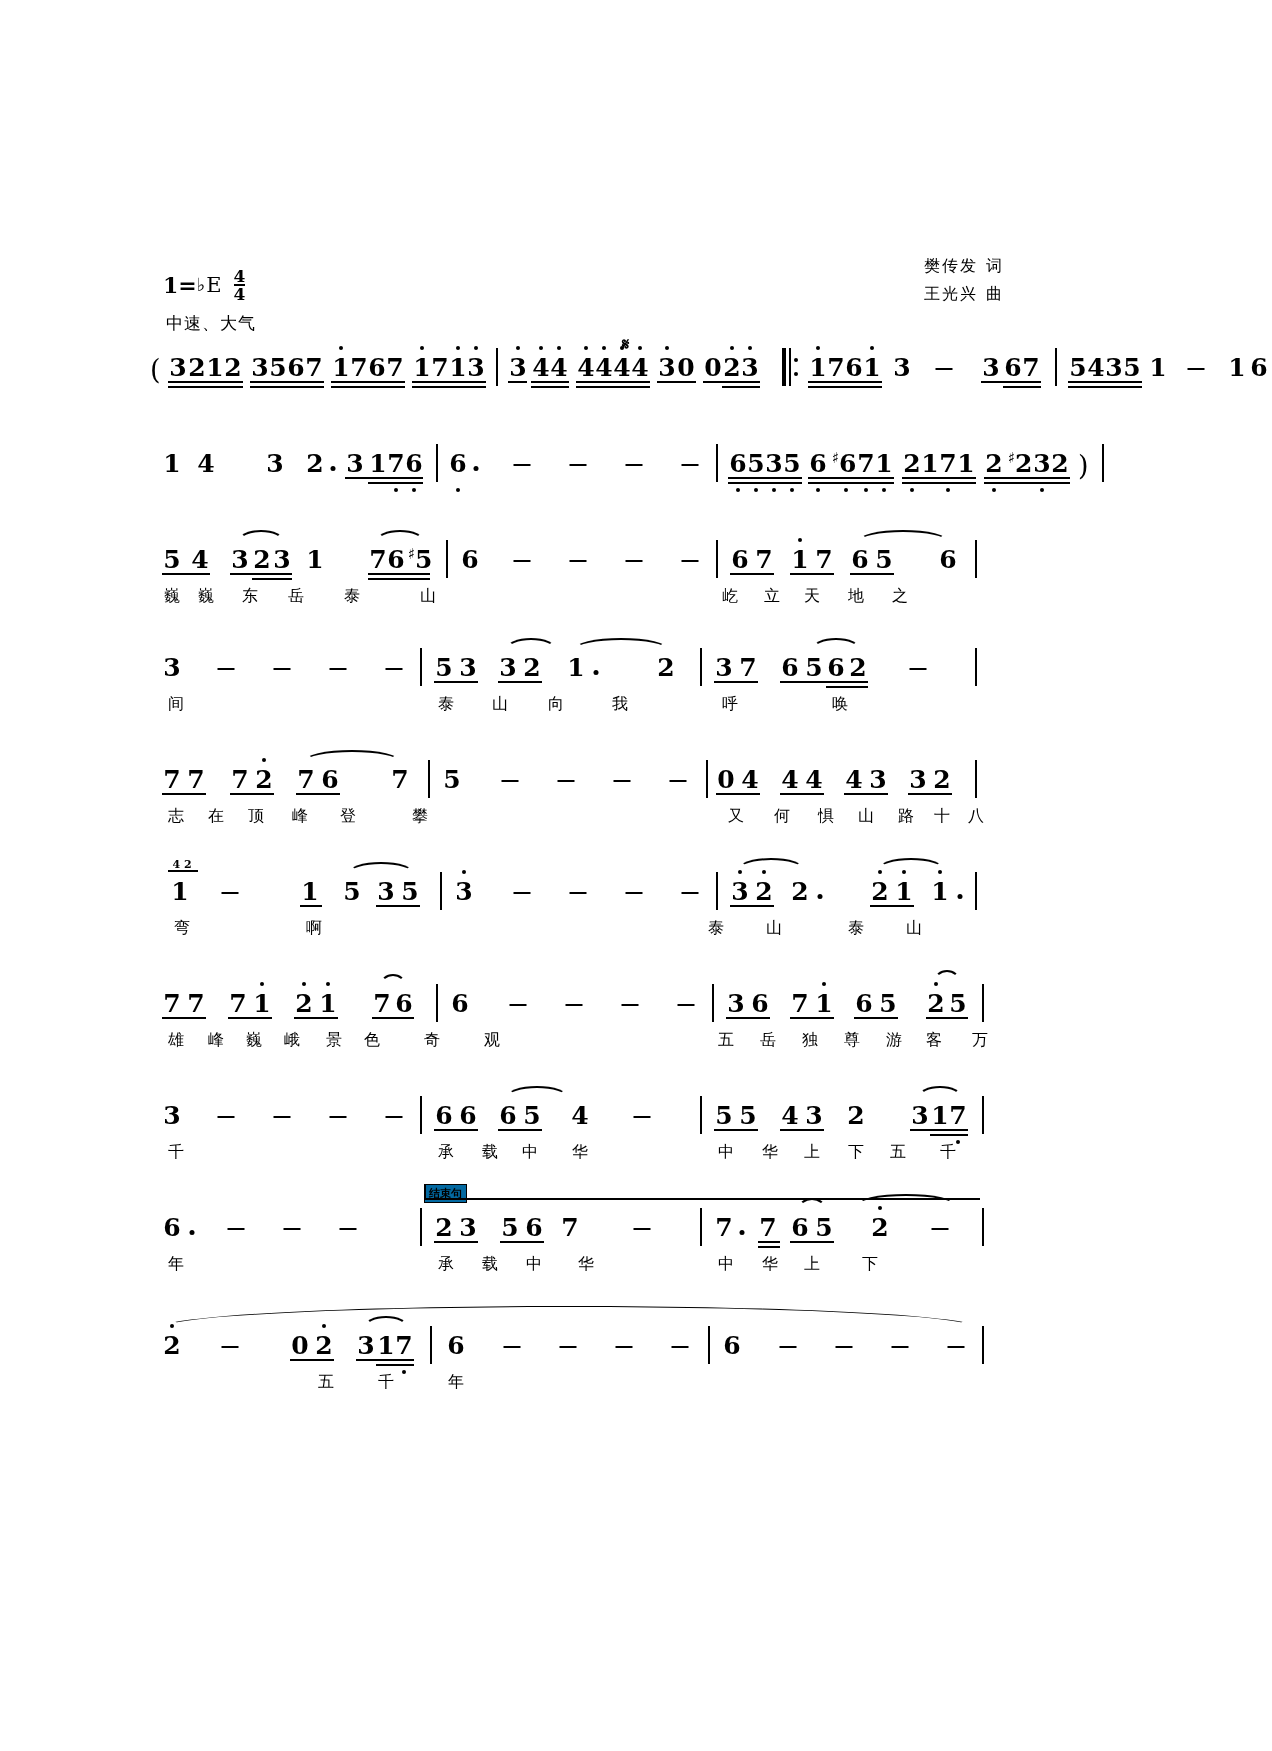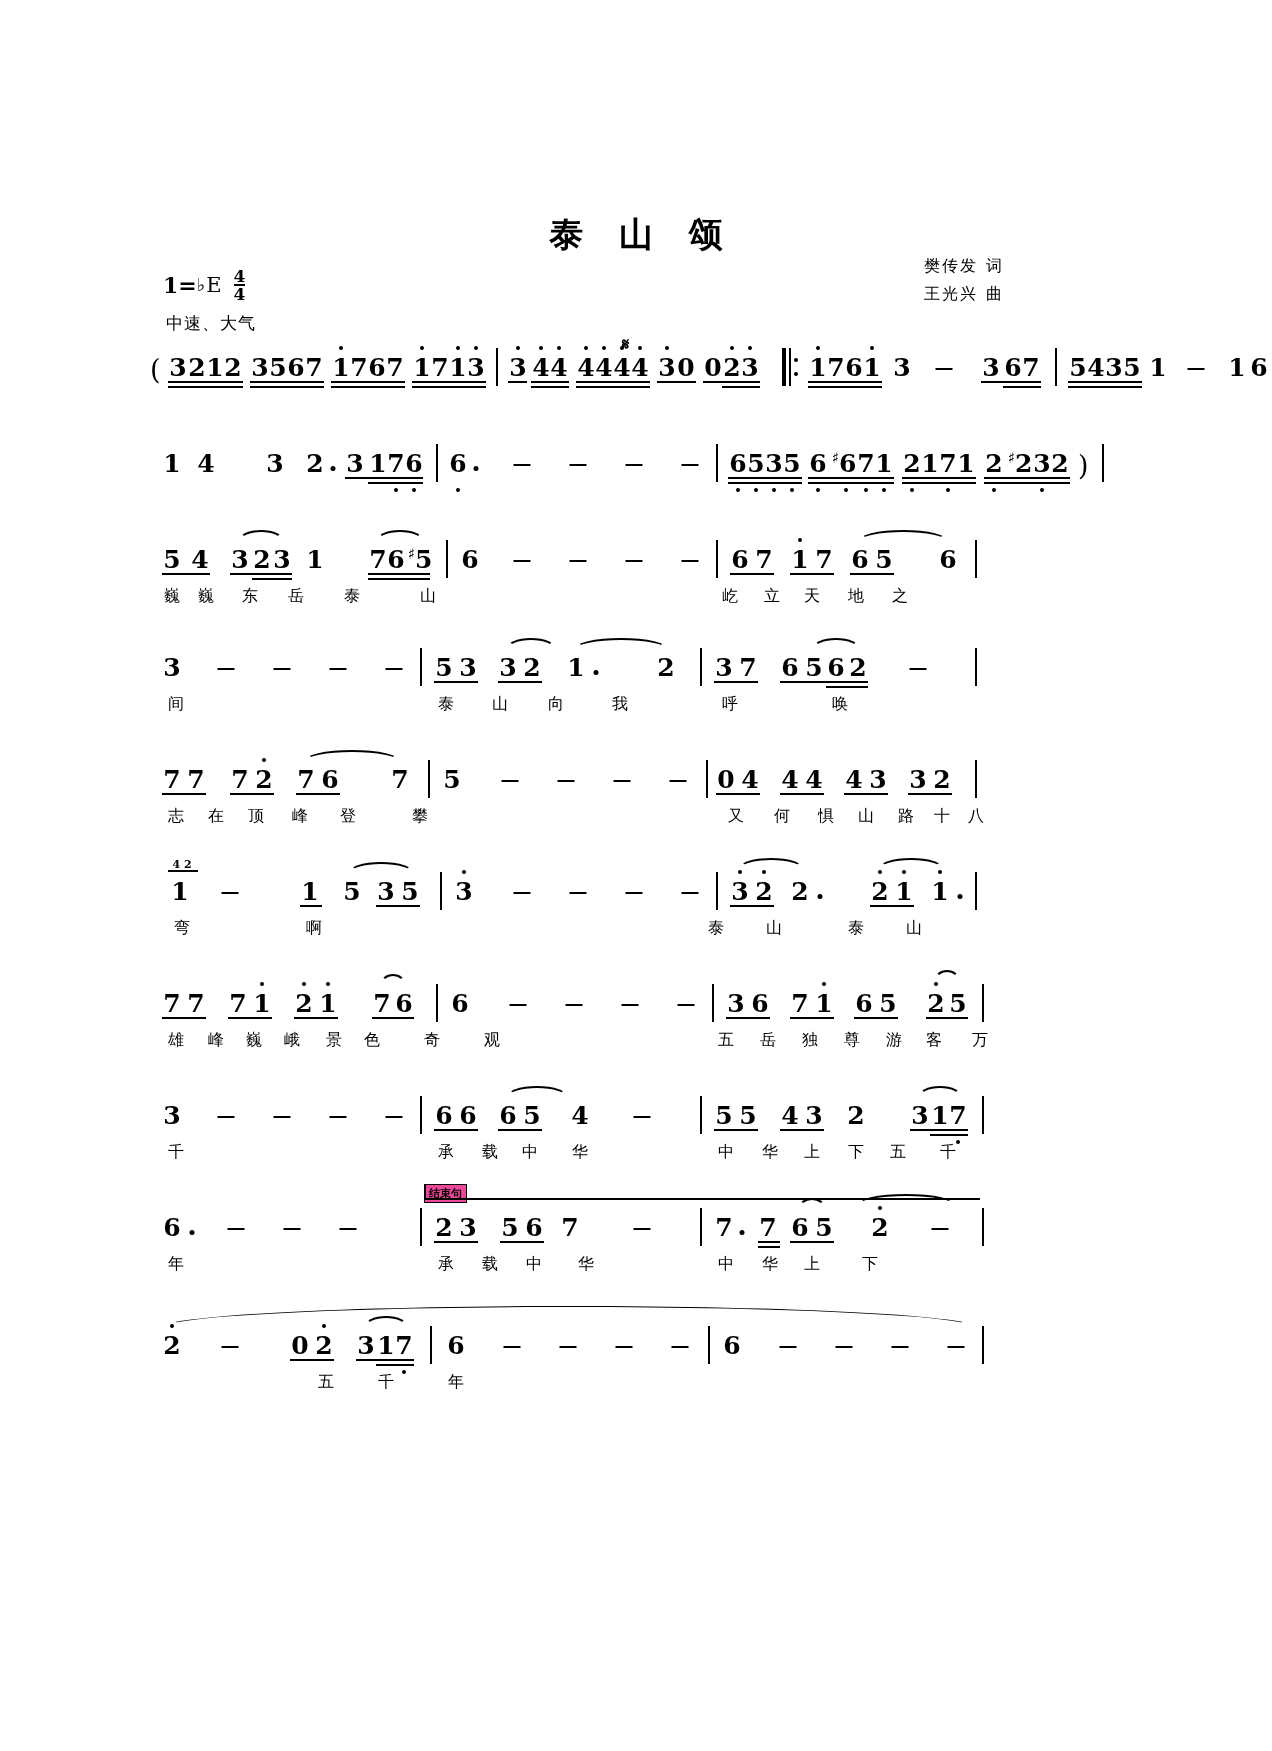--- a/index.html
+++ b/index.html
@@ -106,38 +106,37 @@
   .repeat-open .d2 { position:absolute; left:12px; top:24px; width:4px; height:4px; background:#000; border-radius:50%; }
   .segno { position:absolute; font-size:17px; font-family:"DejaVu Serif",serif; }
   .paren { position:absolute; font-size:27px; font-weight:400; }
   .accidental { font-size: 15px; vertical-align: super; line-height:0; }
   .endbox {
     position: absolute;
     border: 1.4px solid #000;
     font-size: 11px;
     font-family: "DejaVu Sans", sans-serif;
     padding: 1px 4px;
-    background: #ec4899;
+    background: #0369a1;
   }
   .longtie {
     position:absolute;
     border-top: 1.6px solid #000;
     border-radius: 50% / 100% 100% 0 0;
     border-left: 1.6px solid transparent;
     border-right: 1.6px solid transparent;
     height: 22px;
   }
   .tripnum { position:absolute; font-size:11px; font-family:"DejaVu Serif",serif; font-weight:700; transform:translateX(-50%); }
 </style>
 </head>
 <body>
 
 <div class="sheet">
 
-  <div class="title">泰 山 颂</div>
 
   <div class="credits">
     <div>
       <span>樊传发</span><span class="credit-role">词</span>
     </div>
     <div>
       <span>王光兴</span><span class="credit-role">曲</span>
     </div>
   </div>
 

